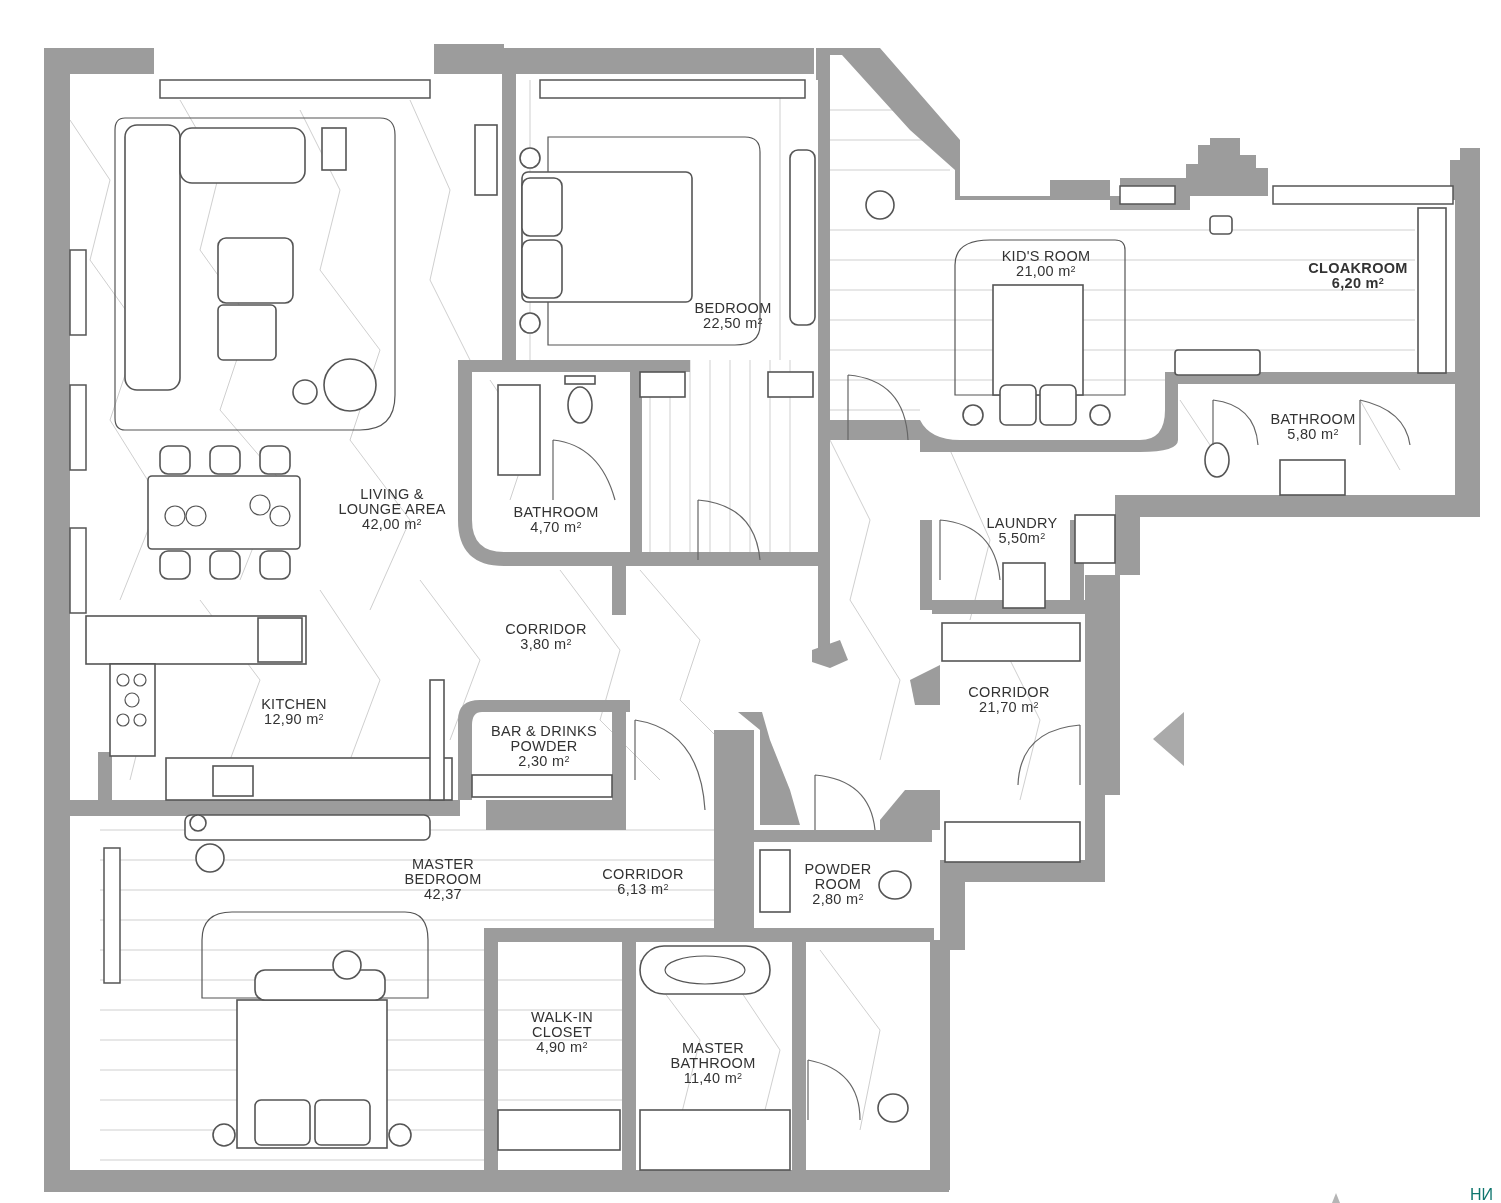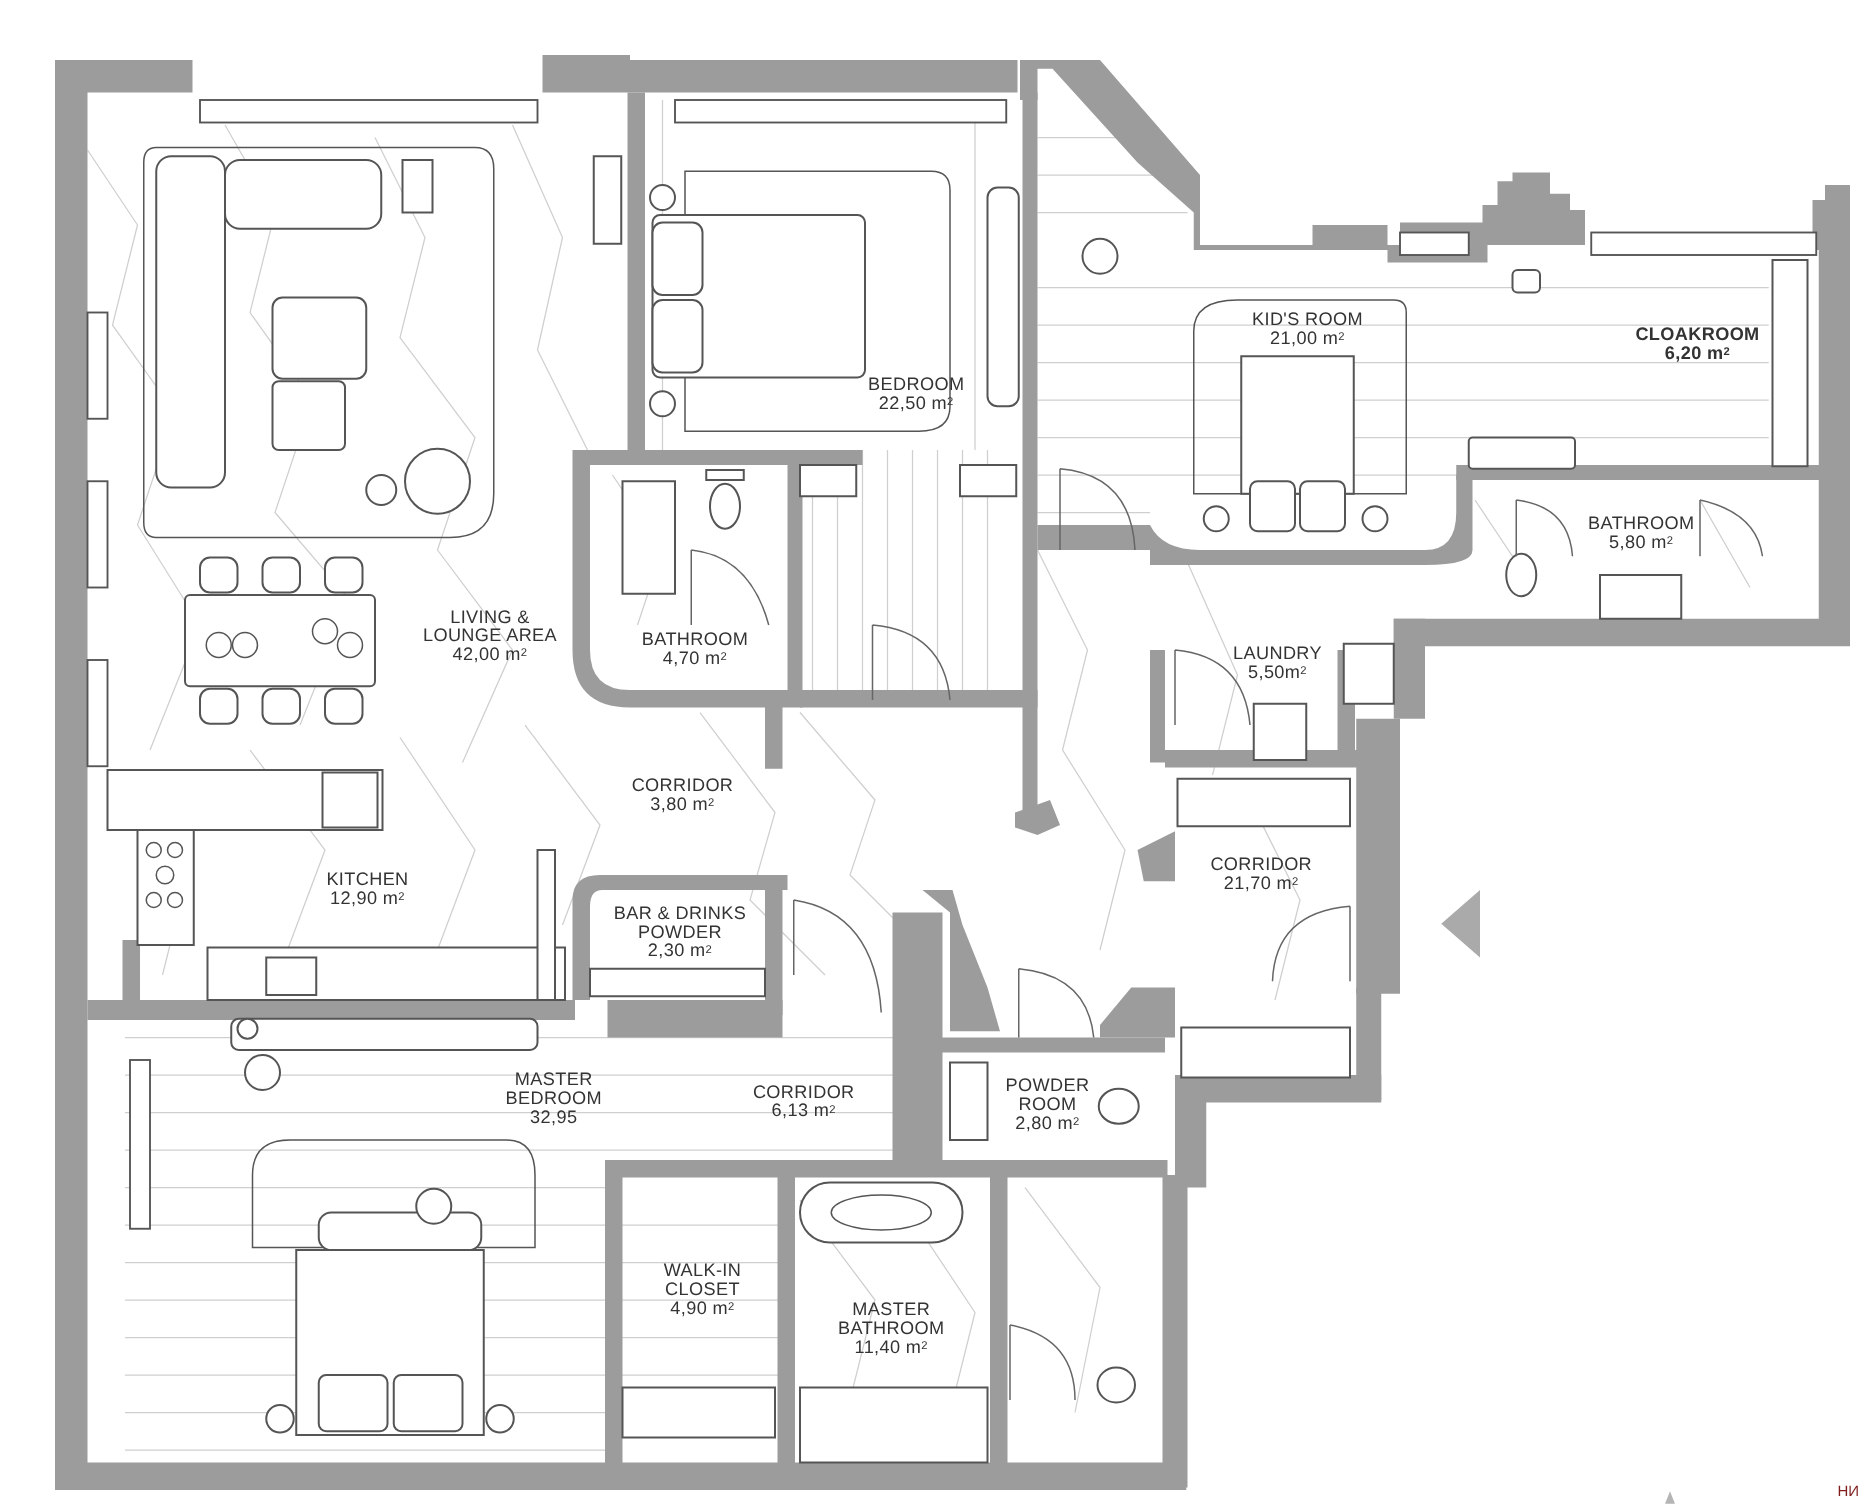--- a/index.html
+++ b/index.html
@@ -7,21 +7,21 @@
     #plan { position: absolute; left: 0; top: 0; width: 1501px; height: 1203px; }
     .wall { fill: #9c9c9c; }
     .floor-wood line { stroke: #cfcfcf; stroke-width: 1; }
     .marble path { fill: none; stroke: #cfcfcf; stroke-width: 1; }
     .furn { fill: #ffffff; stroke: #555; stroke-width: 1.6; }
     .furn-thin { fill: none; stroke: #555; stroke-width: 1.2; }
     .door-arc { fill: none; stroke: #666; stroke-width: 1.2; }
     .window { fill: #fff; stroke: #555; stroke-width: 1.5; }
     .room-label { position: absolute; text-align: center; color: #333; font-size: 14.5px; line-height: 15px; letter-spacing: 0.3px; transform: translateX(-50%); white-space: nowrap; }
     .room-label .area sup { font-size: 9px; vertical-align: top; position: relative; top: -2px; }
-    .north-label { position: absolute; left: 1470px; top: 1186px; font-size: 12px; color: #7f1d1d; }
+    .north-label { position: absolute; left: 1470px; top: 1186px; font-size: 16px; color: #0f766e; }
     .entry-arrow { position: absolute; left: 1153px; top: 712px; width: 0; height: 0; border-top: 27px solid transparent; border-bottom: 27px solid transparent; border-right: 31px solid #aaaaaa; }
     .north-tri { position: absolute; left: 1332px; top: 1193px; width: 0; height: 0; border-left: 4px solid transparent; border-right: 4px solid transparent; border-bottom: 10px solid #b5b5b5; }
   </style>
 </head>
 <body>
 
 <svg id="plan" viewBox="0 0 1501 1203" xmlns="http://www.w3.org/2000/svg">
 
   <g class="marble">
     <path d="M70 120 L110 180 L90 260 L140 330 L110 420 L160 500 L120 600"></path>
@@ -307,21 +307,21 @@
   <div class="area"><span>12,90 m</span><sup>2</sup></div>
 </div>
 <div class="room-label" style="left:544px;top:724px;">
   <div>BAR &amp; DRINKS</div>
   <div>POWDER</div>
   <div class="area"><span>2,30 m</span><sup>2</sup></div>
 </div>
 <div class="room-label" style="left:443px;top:857px;">
   <div>MASTER</div>
   <div>BEDROOM</div>
-  <div class="area"><span>32,95</span></div>
+  <div class="area"><span>42,37</span></div>
 </div>
 <div class="room-label" style="left:643px;top:867px;">
   <div>CORRIDOR</div>
   <div class="area"><span>6,13 m</span><sup>2</sup></div>
 </div>
 <div class="room-label" style="left:838px;top:862px;">
   <div>POWDER</div>
   <div>ROOM</div>
   <div class="area"><span>2,80 m</span><sup>2</sup></div>
 </div>

